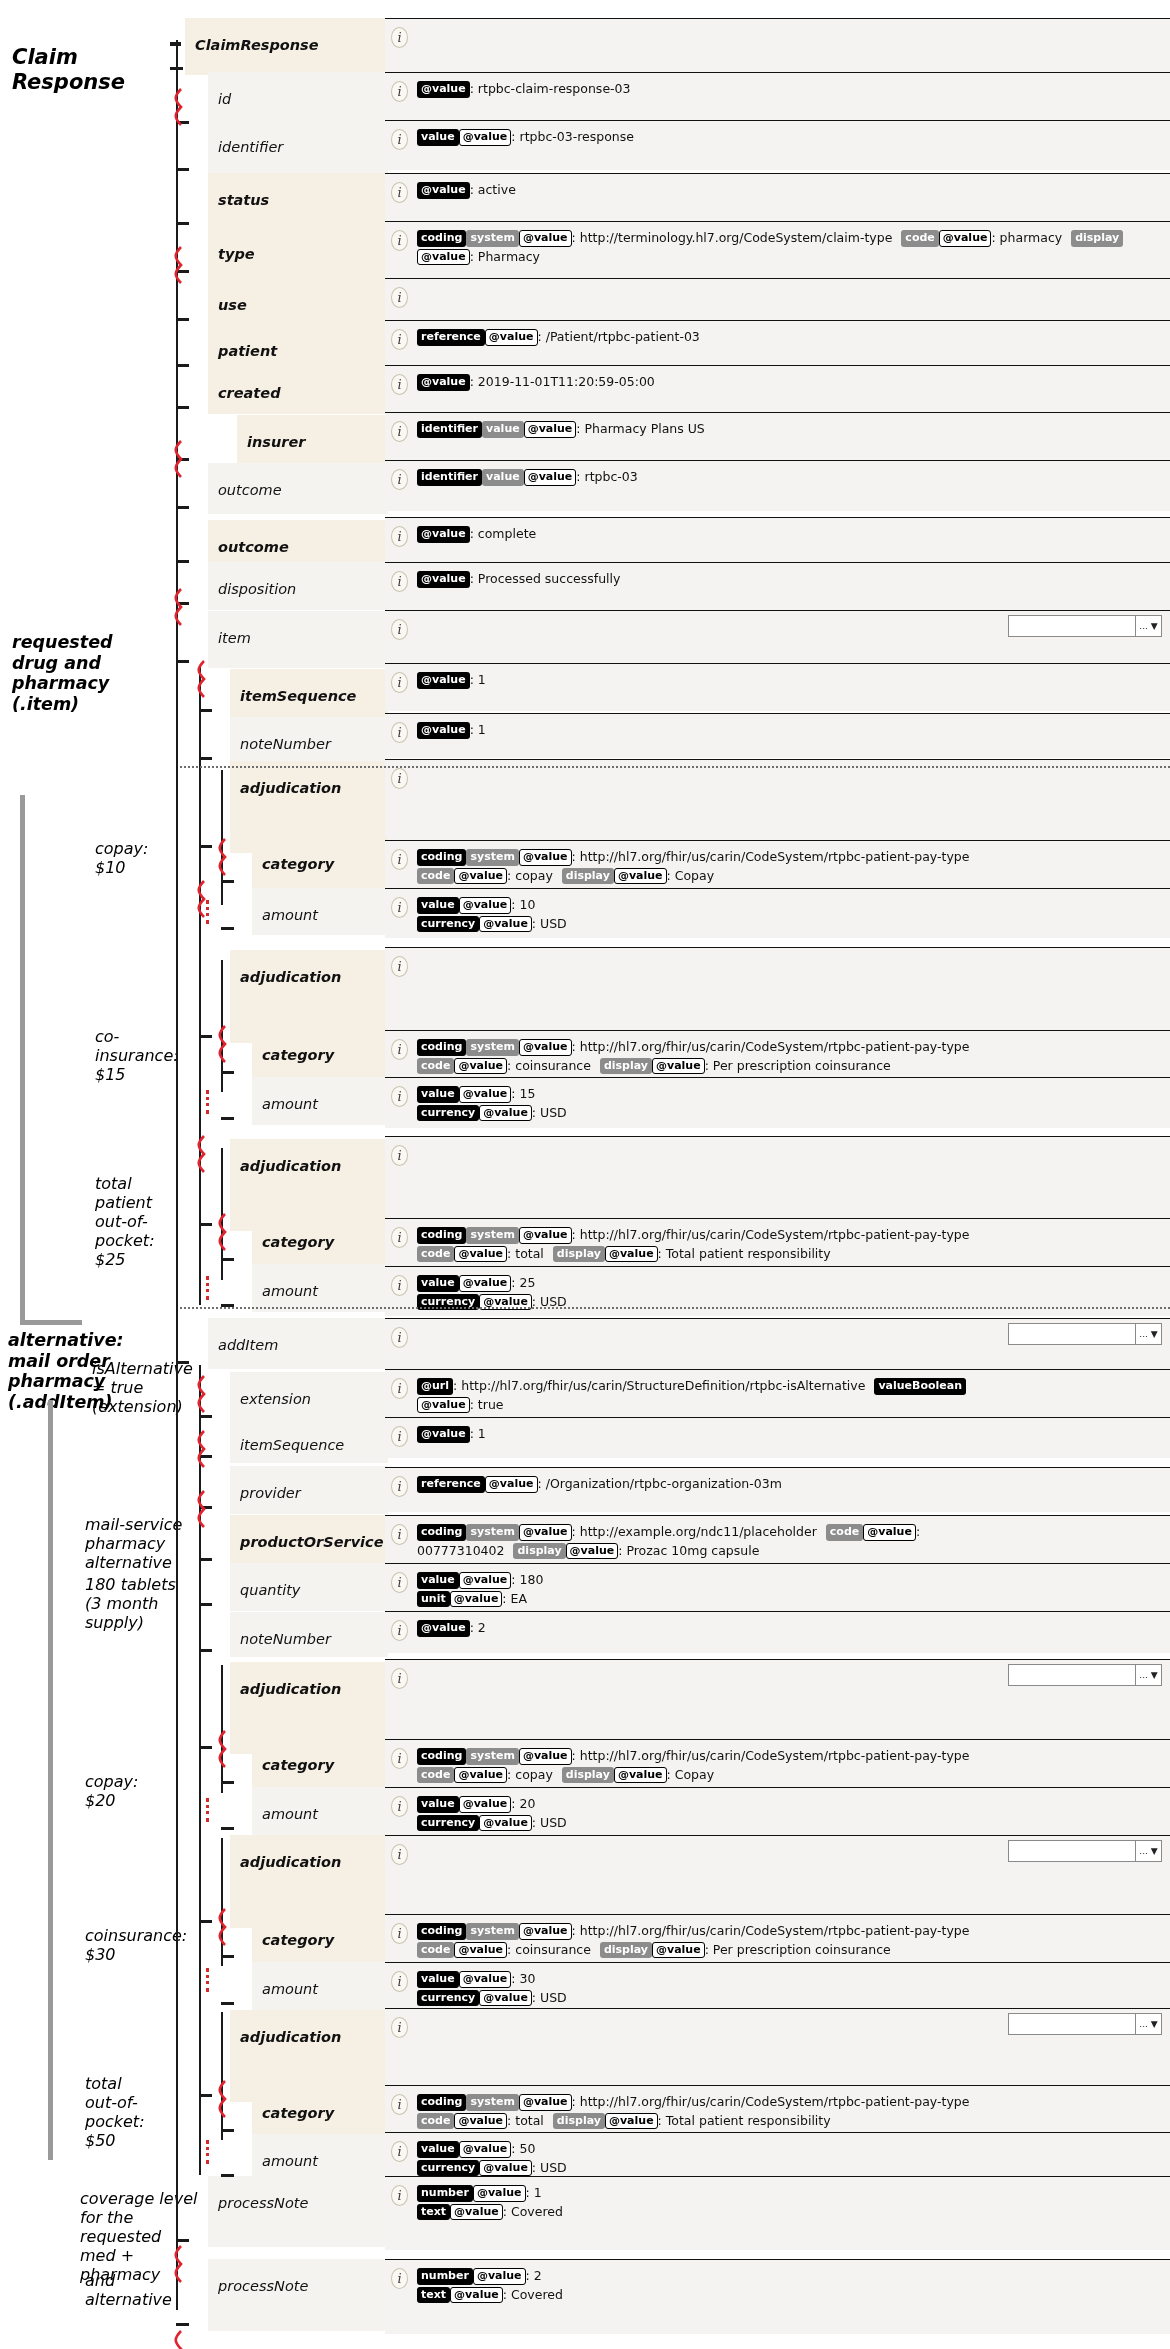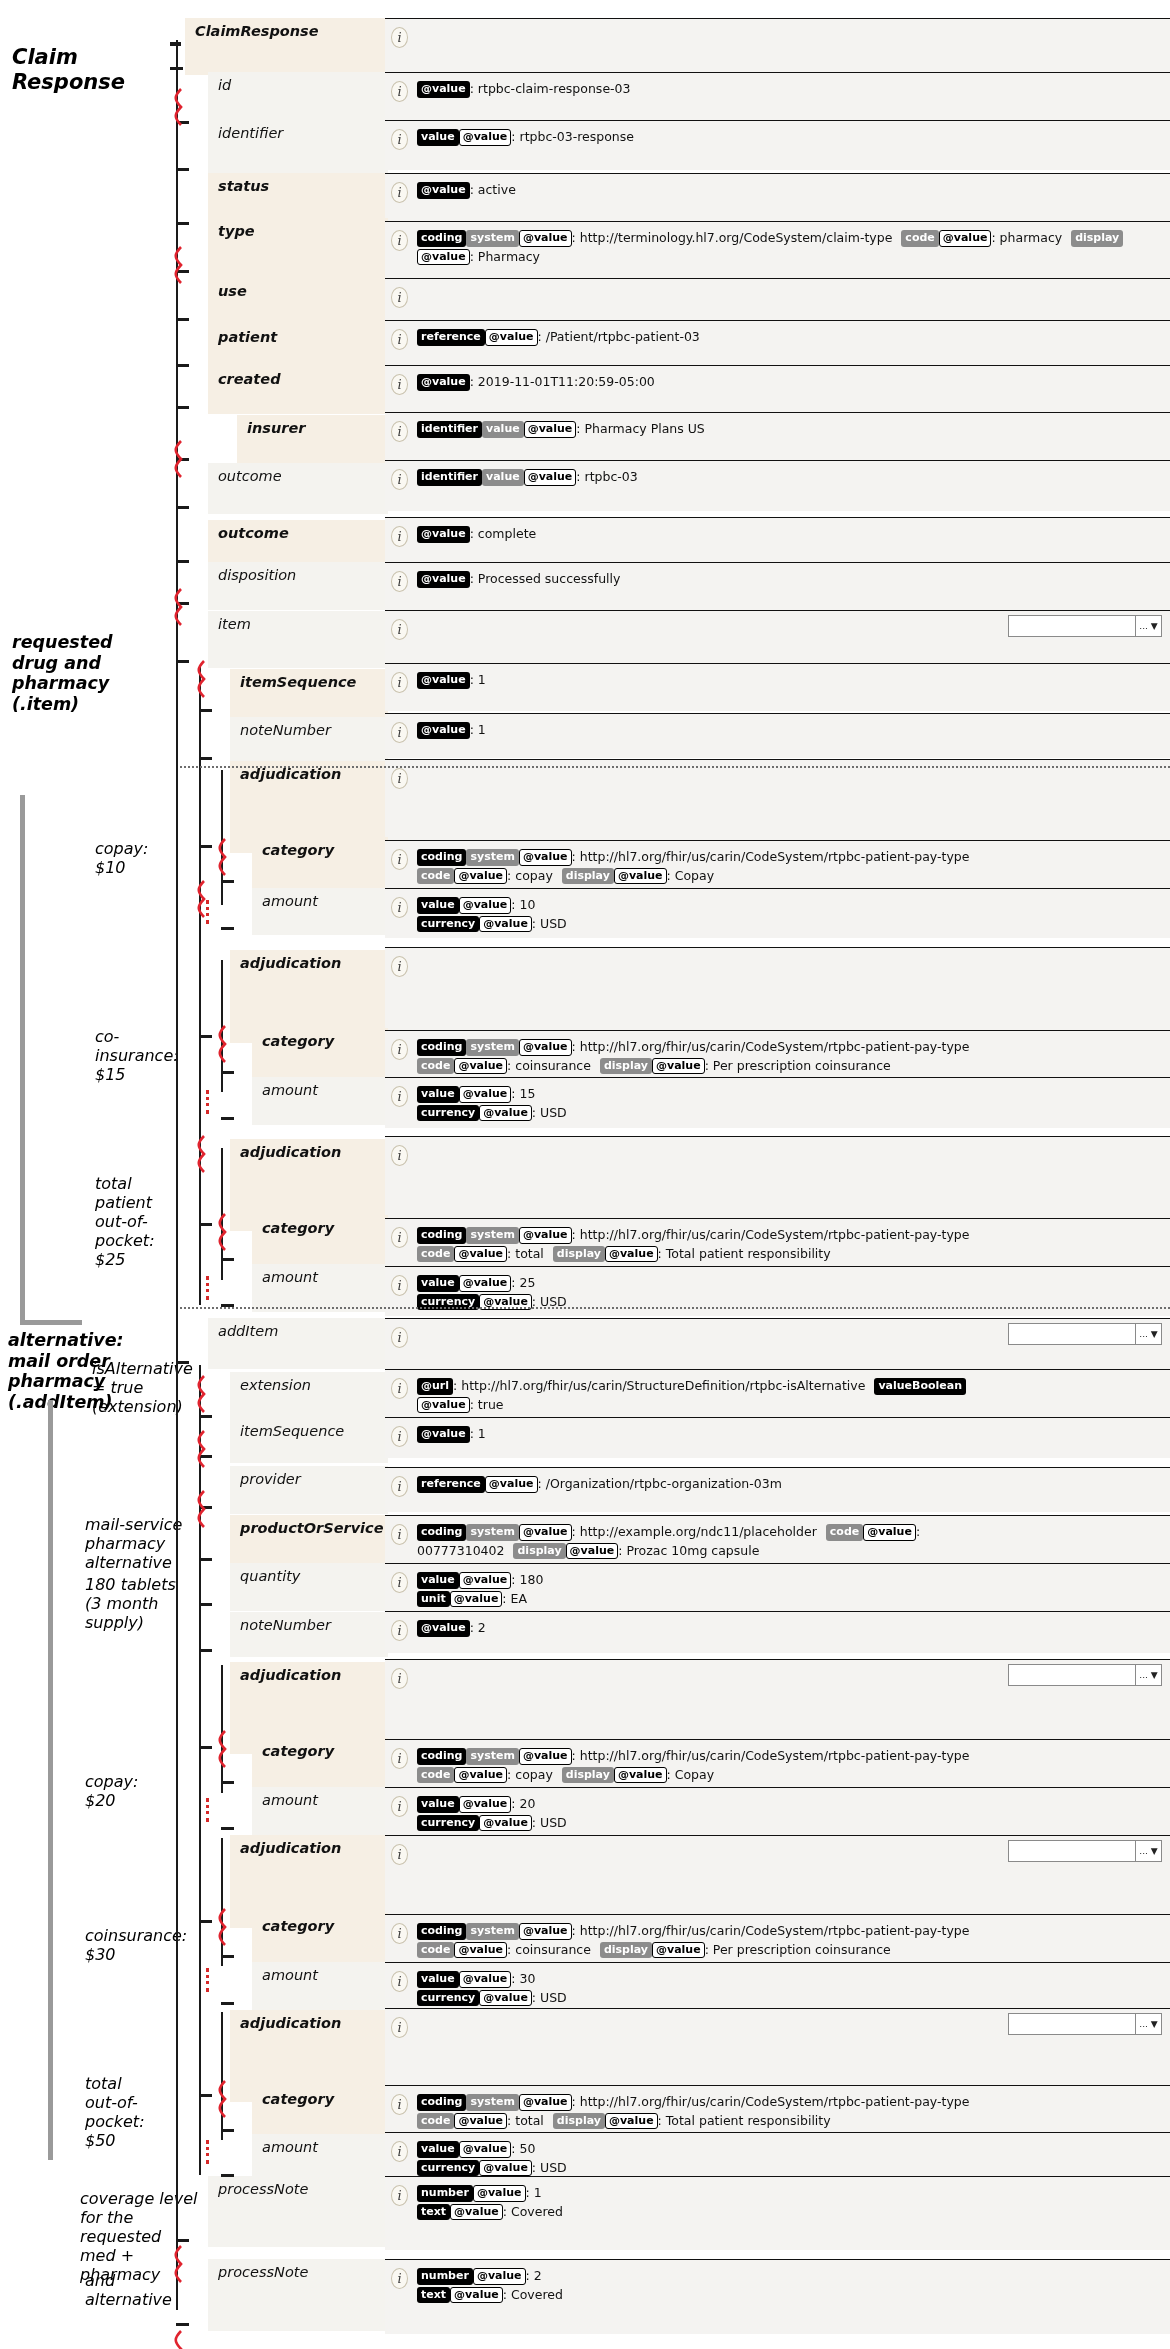--- a/index.html
+++ b/index.html
@@ -28,21 +28,21 @@
 
   
   .bracket { position:absolute; border-color:#9a9a9a; border-style:solid; border-width:0; }
   .namebox {
     position:relative;
     background:#f4f3ef;
     border:0;
     font-style:italic;
     font-size:14.5px;
     color:#111;
-    padding:5px 0 0 10px;
+    padding:19px 0 0 10px;
     overflow:hidden;
   }
   .namebox.req { background:#f6efe4; font-weight:bold; }
   .namebox.hdr { background:#f6efe4; font-weight:bold; }
 
   .valbox {
     position:relative;
     background:#f4f3f1;
     border-top:1px solid #111;
     padding:5px 0 0 0;
@@ -148,21 +148,21 @@
       <div class="namebox " style="position: absolute; left: 208px; top: 120px; width: 180px; height: 56px;"><span>identifier</span></div>
       <div class="valbox" style="position: absolute; left: 385px; top: 120px; width: 785px; height: 50px;">
         <span class="info">i</span>
         <div class="vcontent"><span class="b b-el">value</span><span class="b b-va">@value</span><span class="txt">: rtpbc-03-response</span></div>
       </div>
       <div class="namebox req" style="position: absolute; left: 208px; top: 173px; width: 180px; height: 57px;"><span>status</span></div>
       <div class="valbox" style="position: absolute; left: 385px; top: 173px; width: 785px; height: 51px;">
         <span class="info">i</span>
         <div class="vcontent"><span class="b b-el">@value</span><span class="txt">: active</span></div>
       </div>
-      <div class="namebox req" style="position: absolute; left: 208px; top: 218px; width: 180px; height: 60px;"><span>type</span></div>
+      <div class="namebox req" style="position: absolute; left: 208px; top: 227px; width: 180px; height: 60px;"><span>type</span></div>
       <div class="valbox" style="position: absolute; left: 385px; top: 221px; width: 785px; height: 63px;">
         <span class="info">i</span>
         <div class="vcontent"><span class="b b-el">coding</span><span class="b b-at">system</span><span class="b b-va">@value</span><span class="txt">: http://terminology.hl7.org/CodeSystem/claim-type</span><span class="sep"></span><span class="b b-at">code</span><span class="b b-va">@value</span><span class="txt">: pharmacy</span><span class="sep"></span><span class="b b-at">display</span><span class="b b-va">@value</span><span class="txt">: Pharmacy</span></div>
       </div>
       <div class="namebox req" style="position: absolute; left: 208px; top: 278px; width: 180px; height: 48px;"><span>use</span></div>
       <div class="valbox" style="position: absolute; left: 385px; top: 278px; width: 785px; height: 48px;">
         <span class="info">i</span>
       </div>
       <div class="namebox req" style="position: absolute; left: 208px; top: 324px; width: 180px; height: 48px;"><span>patient</span></div>
       <div class="valbox" style="position: absolute; left: 385px; top: 320px; width: 785px; height: 48px;">

